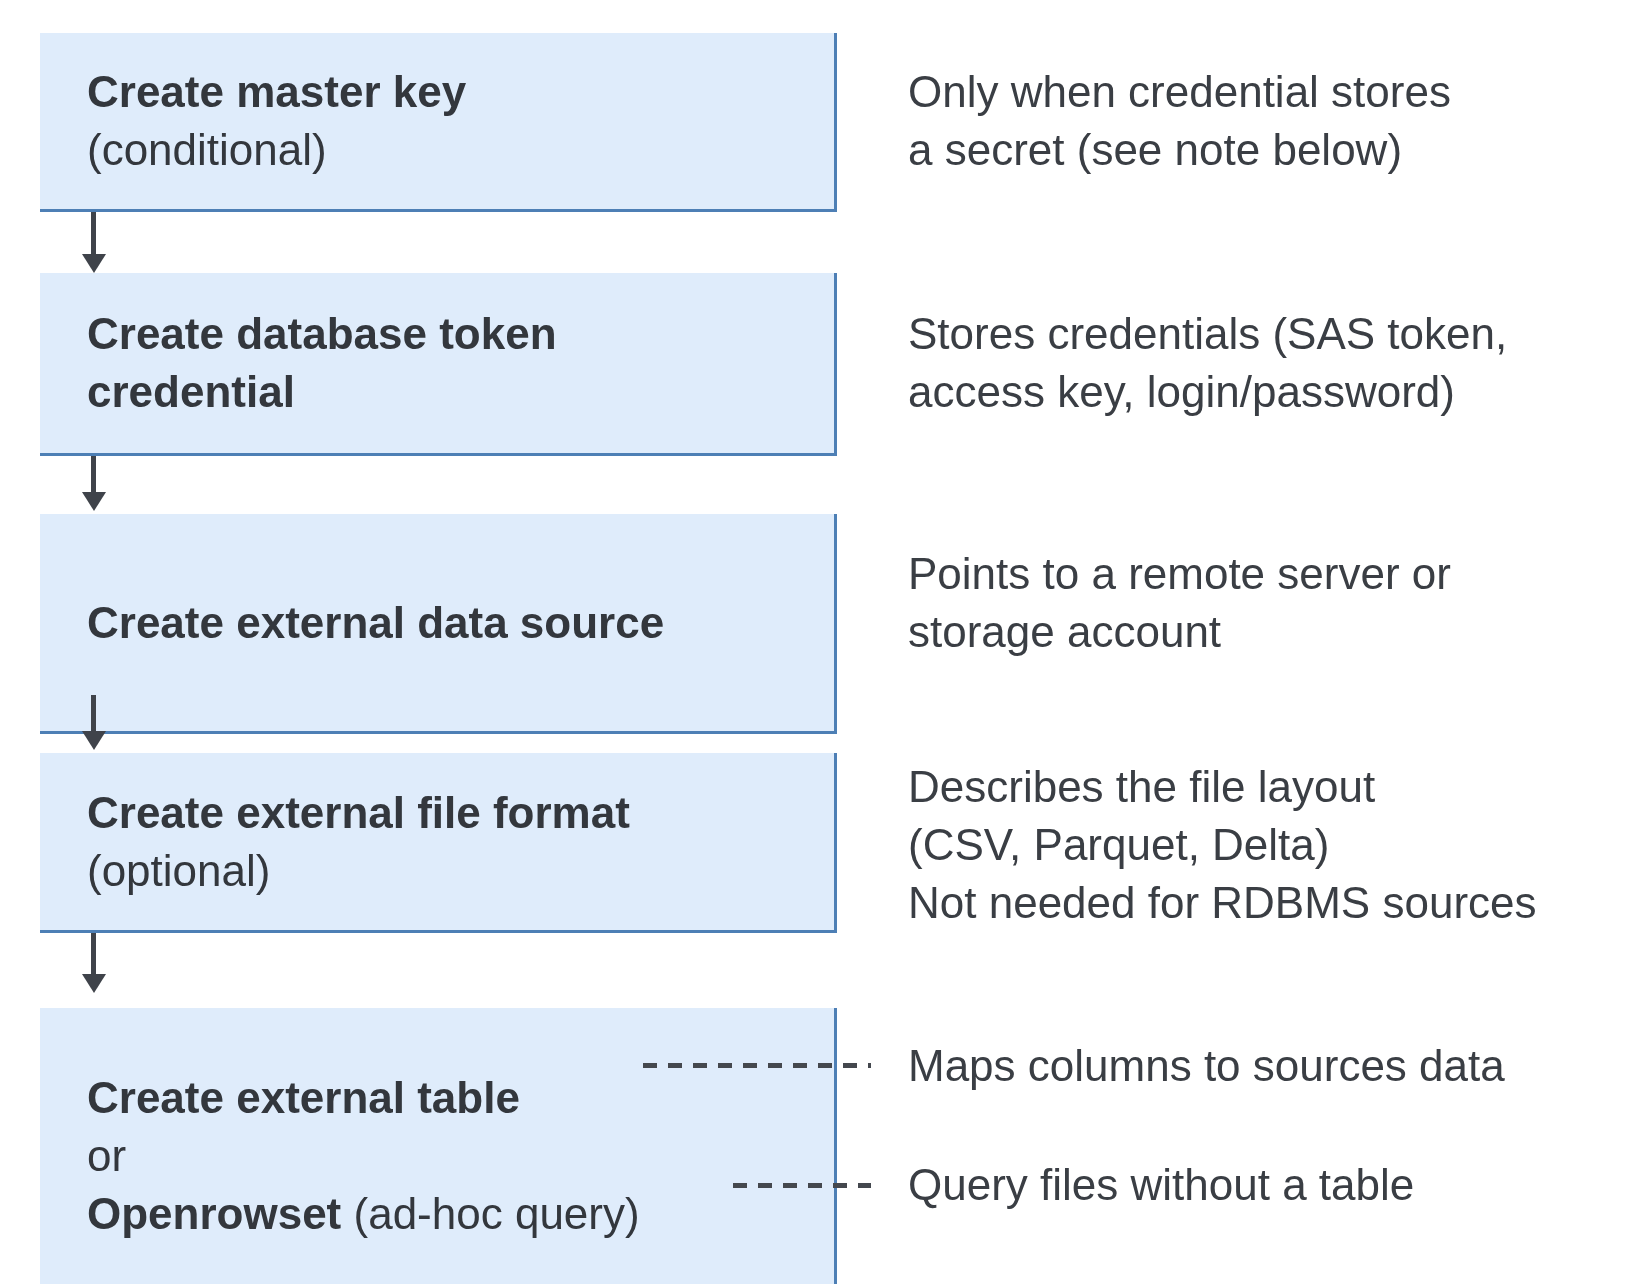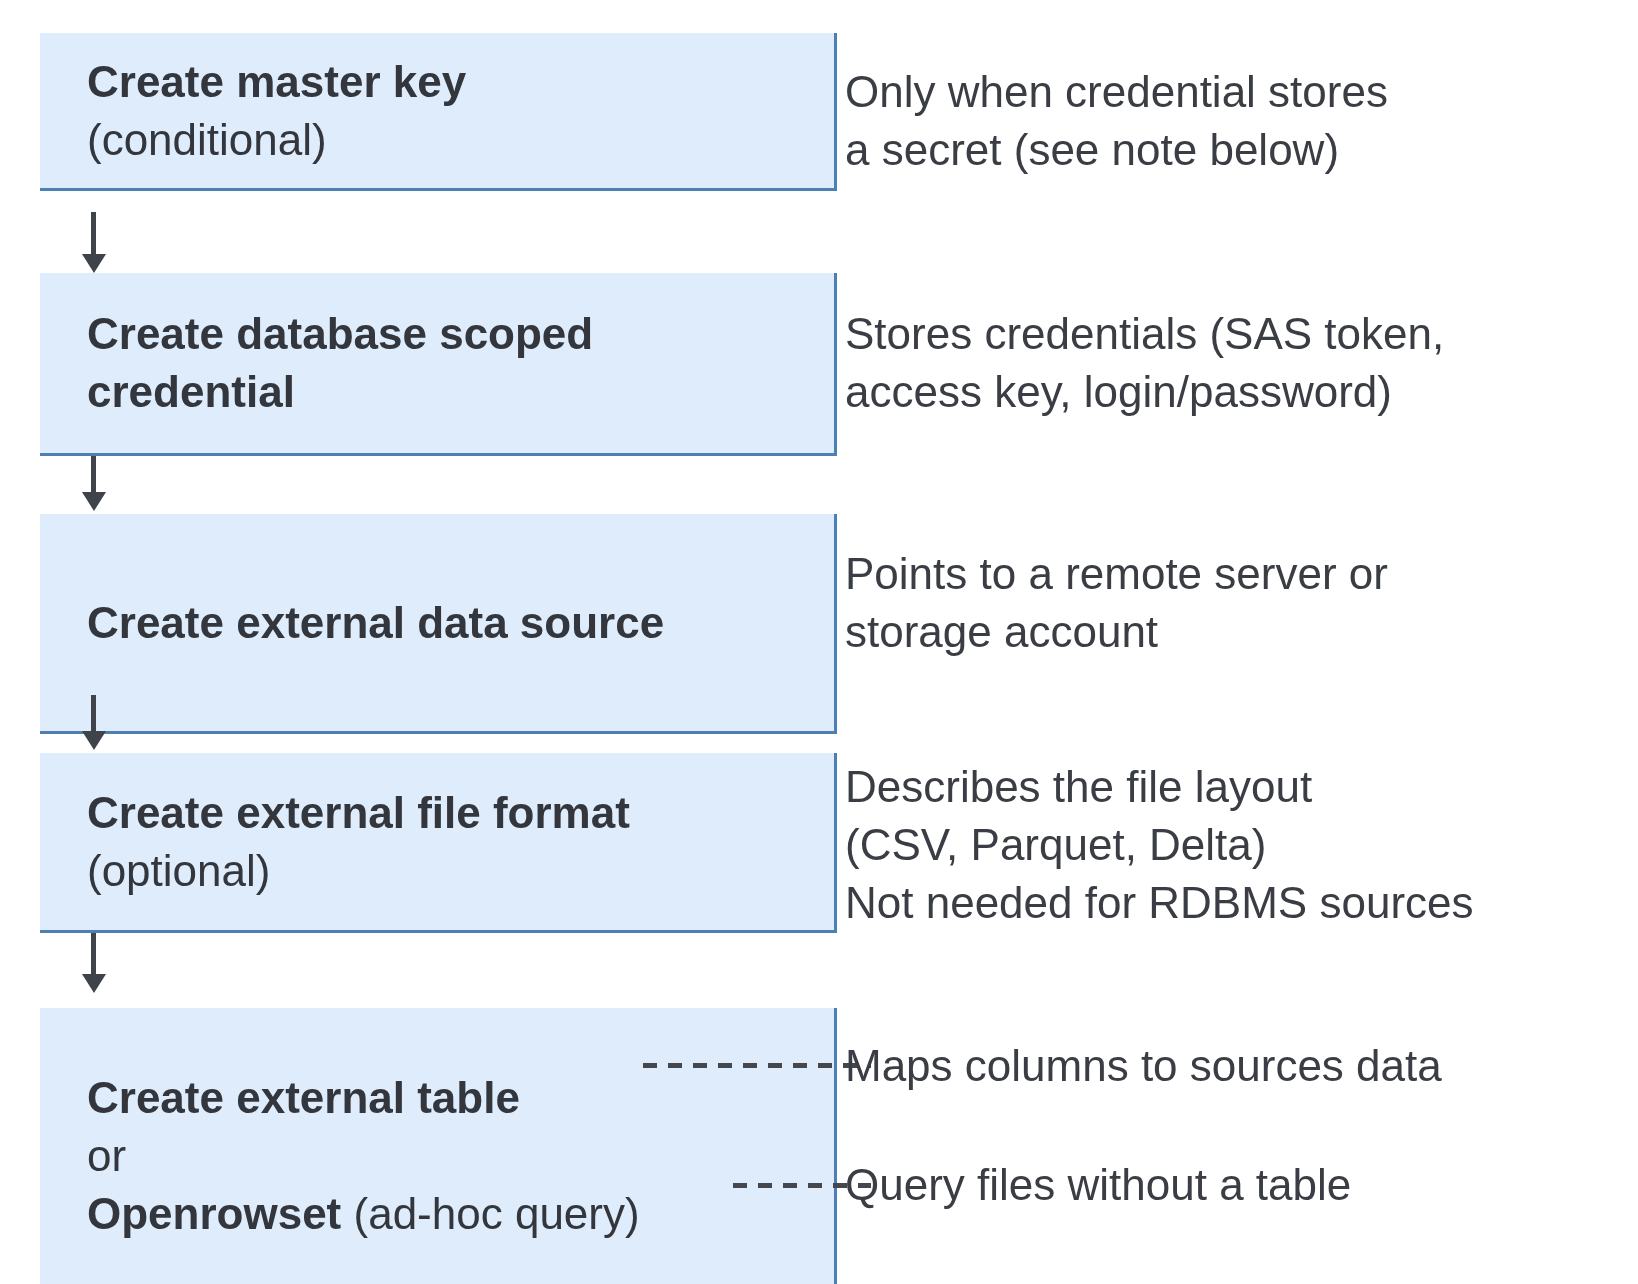--- a/index.html
+++ b/index.html
@@ -26,21 +26,21 @@
   }
   .bline {
     font-size: 44px;
     line-height: 58px;
     color: #33373d;
     white-space: nowrap;
   }
   .bold { font-weight: bold; }
   .note {
     position: absolute;
-    left: 845px;
+    left: 908px;
     font-size: 44px;
     line-height: 58px;
     color: #3a3e44;
     white-space: nowrap;
   }
   .arrow-stem {
     position: absolute;
     left: 91px;
     width: 5px;
     background: #3f434a;
@@ -58,34 +58,34 @@
     position: absolute;
     height: 5px;
     background-image: repeating-linear-gradient(to right, #44484e 0 14px, transparent 14px 25px);
   }
 </style>
 </head>
 <body>
 
 <div class="canvas">
 
-  <div class="box" style="top:33px;height:158px">
+  <div class="box" style="top:33px;height:179px">
     <div class="bline bold">Create master key</div>
     <div class="bline">(conditional)</div>
   </div>
   <div class="note" style="top:63px">
     <div>Only when credential stores</div>
     <div>a secret (see note below)</div>
   </div>
 
   <div class="arrow-stem" style="top:212px;height:43px"></div>
   <div class="arrow-head" style="top:254px"></div>
 
   <div class="box" style="top:273px;height:183px">
-    <div class="bline bold">Create database scoped</div>
+    <div class="bline bold">Create database token</div>
     <div class="bline bold">credential</div>
   </div>
   <div class="note" style="top:305px">
     <div>Stores credentials (SAS token,</div>
     <div>access key, login/password)</div>
   </div>
 
   <div class="arrow-stem" style="top:456px;height:37px"></div>
   <div class="arrow-head" style="top:492px"></div>
 

